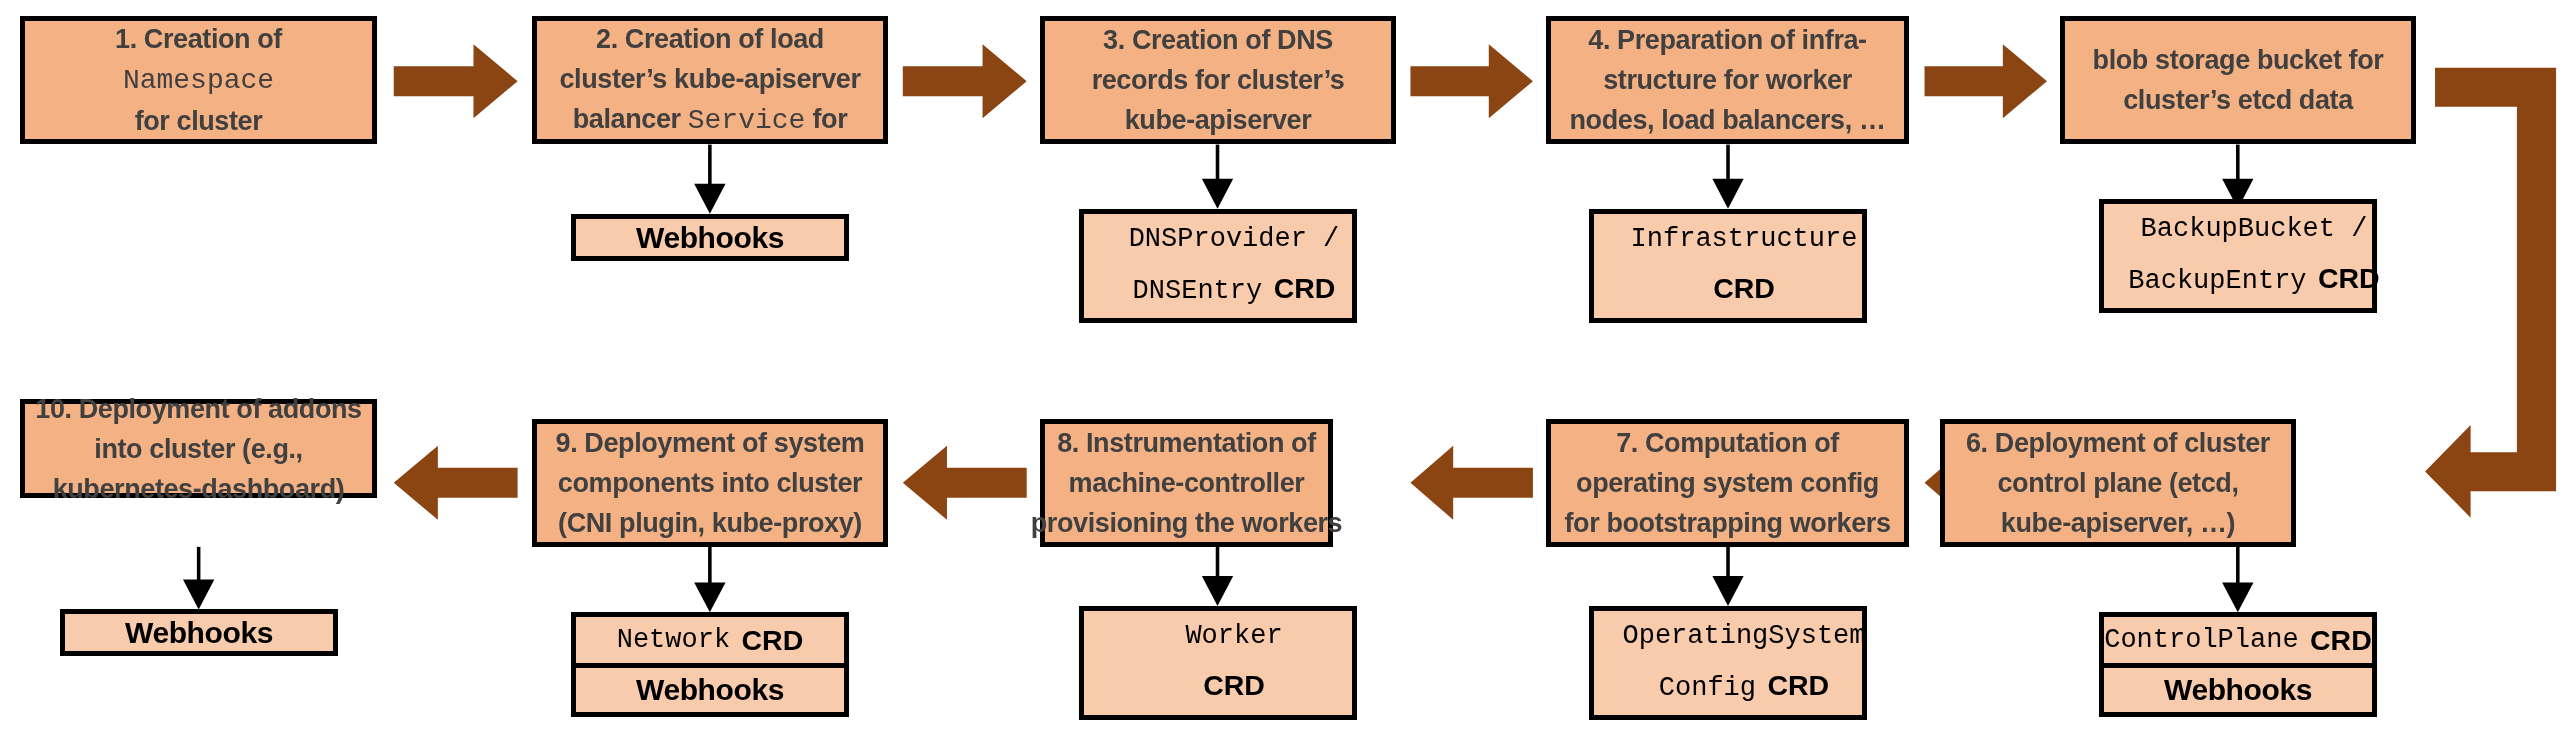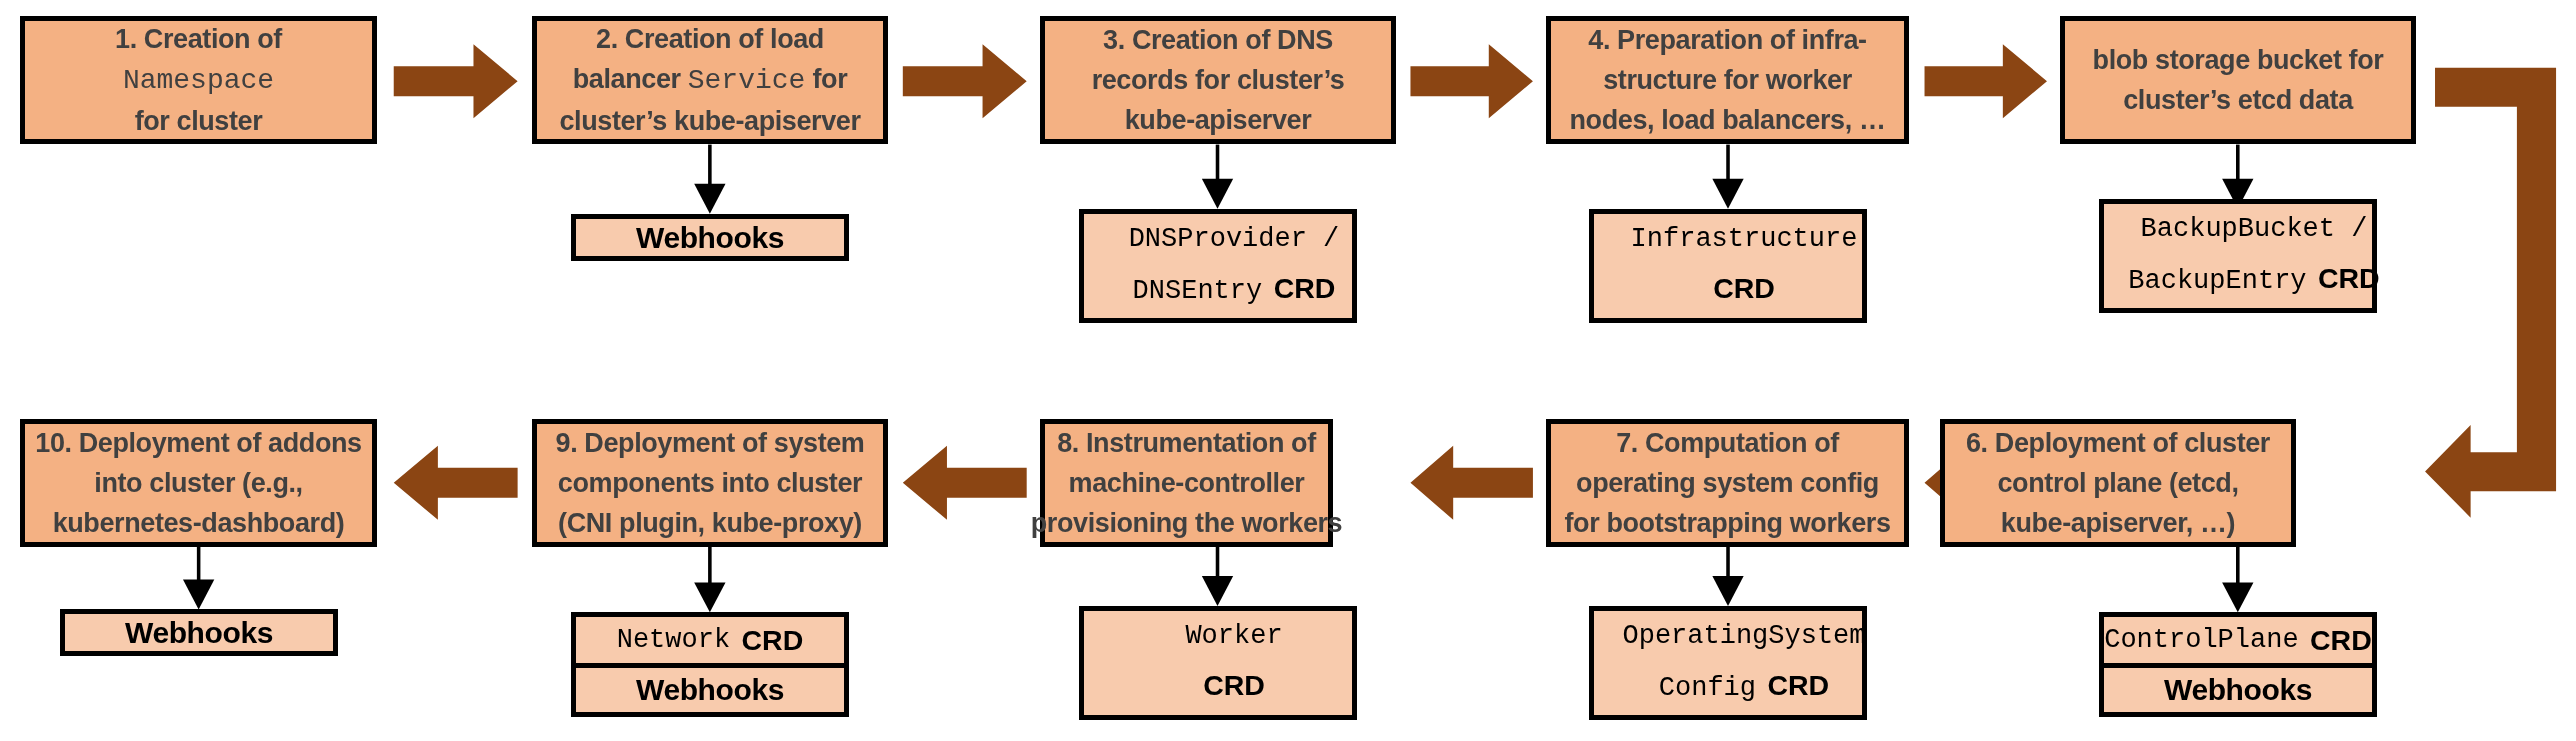--- a/index.html
+++ b/index.html
@@ -93,42 +93,42 @@
   </svg>
 
   <div class="mbox" style="left:20px;top:16.4px;width:357px;height:128px">
     <div class="line"><span>1. Creation of</span></div>
     <div class="line"><span class="mono">Namespace</span></div>
     <div class="line"><span>for cluster</span></div>
   </div>
 
   <div class="mbox" style="left:532px;top:16.4px;width:356px;height:128px">
     <div class="line"><span>2. Creation of load</span></div>
+    <div class="line"><span>cluster’s kube-apiserver</span></div>
     <div class="line"><span>balancer</span> <span class="mono">Service</span> <span>for</span></div>
-    <div class="line"><span>cluster’s kube-apiserver</span></div>
   </div>
 
   <div class="mbox" style="left:1040px;top:16.4px;width:356px;height:128px">
     <div class="line"><span>3. Creation of DNS</span></div>
     <div class="line"><span>records for cluster’s</span></div>
     <div class="line"><span>kube-apiserver</span></div>
   </div>
 
   <div class="mbox" style="left:1546px;top:16.4px;width:363px;height:128px">
     <div class="line"><span>4. Preparation of infra-</span></div>
     <div class="line"><span>structure for worker</span></div>
     <div class="line"><span>nodes, load balancers, …</span></div>
   </div>
 
   <div class="mbox" style="left:2060px;top:16.4px;width:356px;height:128px">
     <div class="line"><span>blob storage bucket for</span></div>
     <div class="line"><span>cluster’s etcd data</span></div>
   </div>
 
-  <div class="mbox" style="left:20px;top:419px;width:357px;height:128px">
+  <div class="mbox" style="left:20px;top:399px;width:357px;height:99px">
     <div class="line"><span>10. Deployment of addons</span></div>
     <div class="line"><span>into cluster (e.g.,</span></div>
     <div class="line"><span>kubernetes-dashboard)</span></div>
   </div>
 
   <div class="mbox" style="left:532px;top:419px;width:356px;height:128px">
     <div class="line"><span>9. Deployment of system</span></div>
     <div class="line"><span>components into cluster</span></div>
     <div class="line"><span>(CNI plugin, kube-proxy)</span></div>
   </div>

